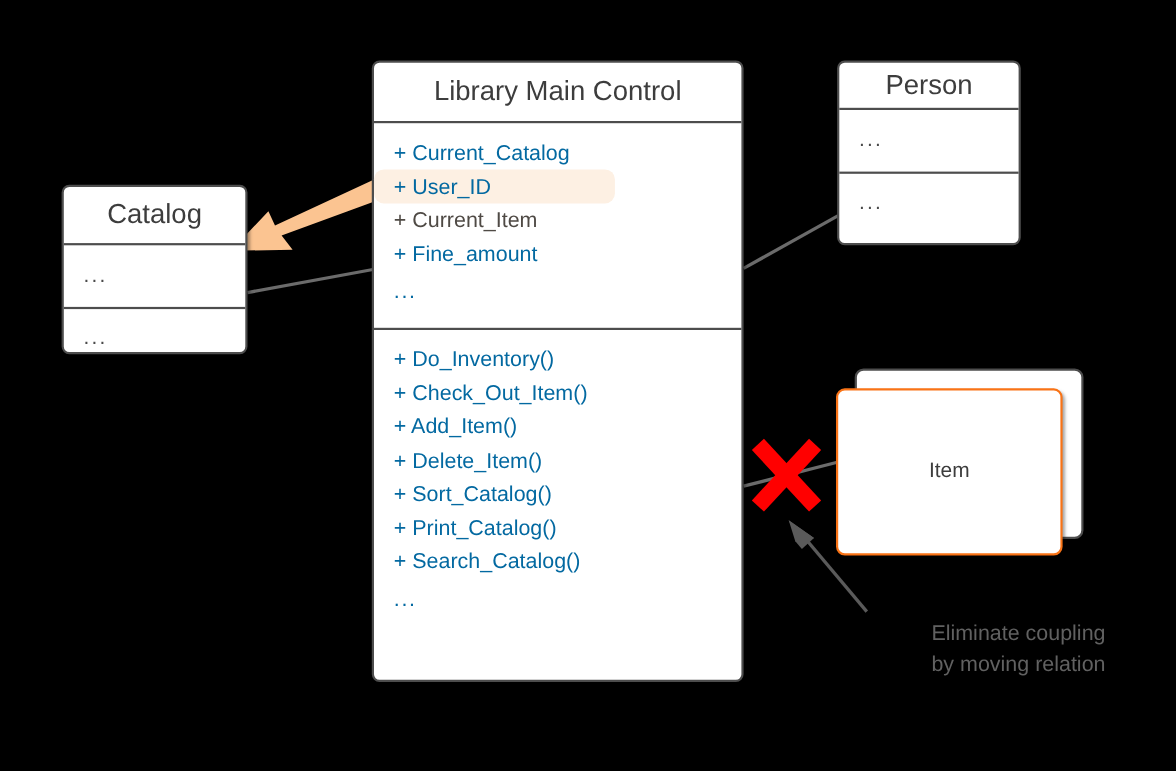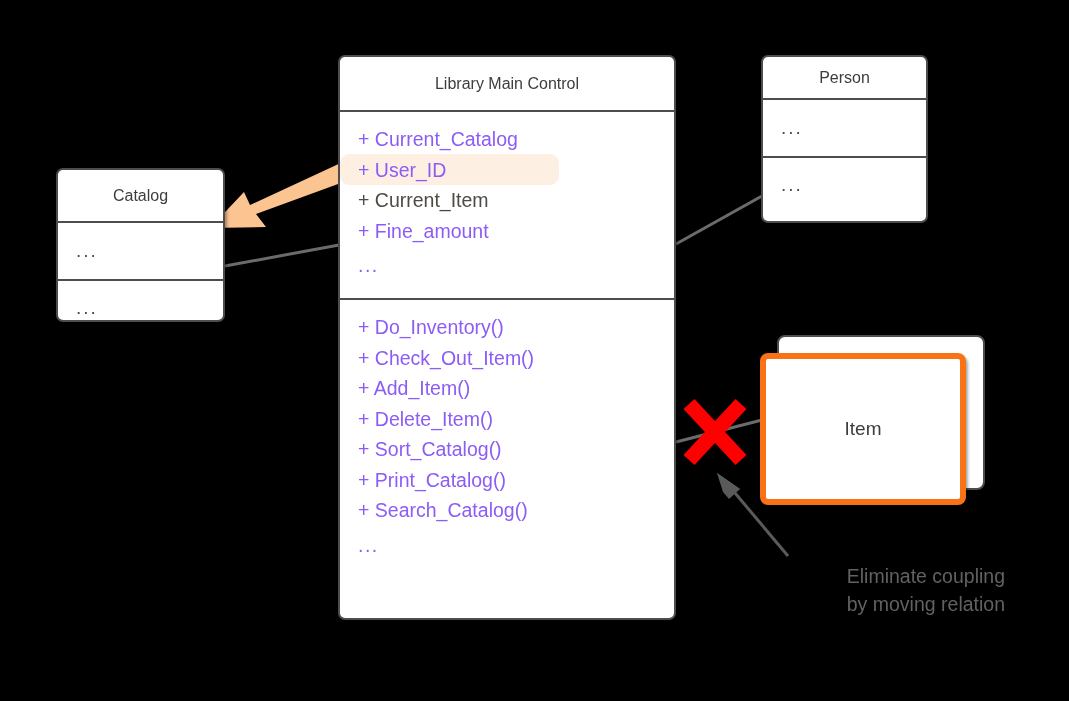--- a/index.html
+++ b/index.html
@@ -36,36 +36,36 @@
   .compartment {
     box-sizing: border-box;
     position: relative;
   }
   .compartment + .compartment {
     border-top: 2px solid #4d4d4d;
   }
   .cls-title {
     text-align: right;
     color: #3d3d3d;
-    font-size: 16px;
+    font-size: 25px;
     line-height: 1.1;
     display: flex;
     align-items: center;
     justify-content: center;
   }
   .cls-rows {
     padding: 12px 0 10px 18px;
     color: #3d3d3d;
     font-size: 19.5px;
   }
   .row {
     white-space: nowrap;
     line-height: 30.5px;
     position: relative;
-    color: #8b5cf6;
+    color: #0369a1;
   }
   .row.ellipsis {
     line-height: 30px;
     padding-top: 4px;
     letter-spacing: 1.5px;
   }
   .row.dim {
     color: #4f4a45;
   }
   .row-hl {
@@ -92,21 +92,21 @@
     position: absolute;
     background: #ffffff;
     border: 2px solid #4d4d4d;
     border-radius: 8px;
     box-sizing: border-box;
     box-shadow: 2px 3px 3px rgba(0,0,0,0.35);
   }
   .stack-front {
     position: absolute;
     background: #ffffff;
-    border: 6px solid #f97316;
+    border: 2px solid #f97316;
     border-radius: 8px;
     box-sizing: border-box;
     display: flex;
     align-items: center;
     justify-content: center;
     color: #3d3d3d;
     font-size: 19px;
     box-shadow: 2px 3px 3px rgba(0,0,0,0.35);
   }
 

